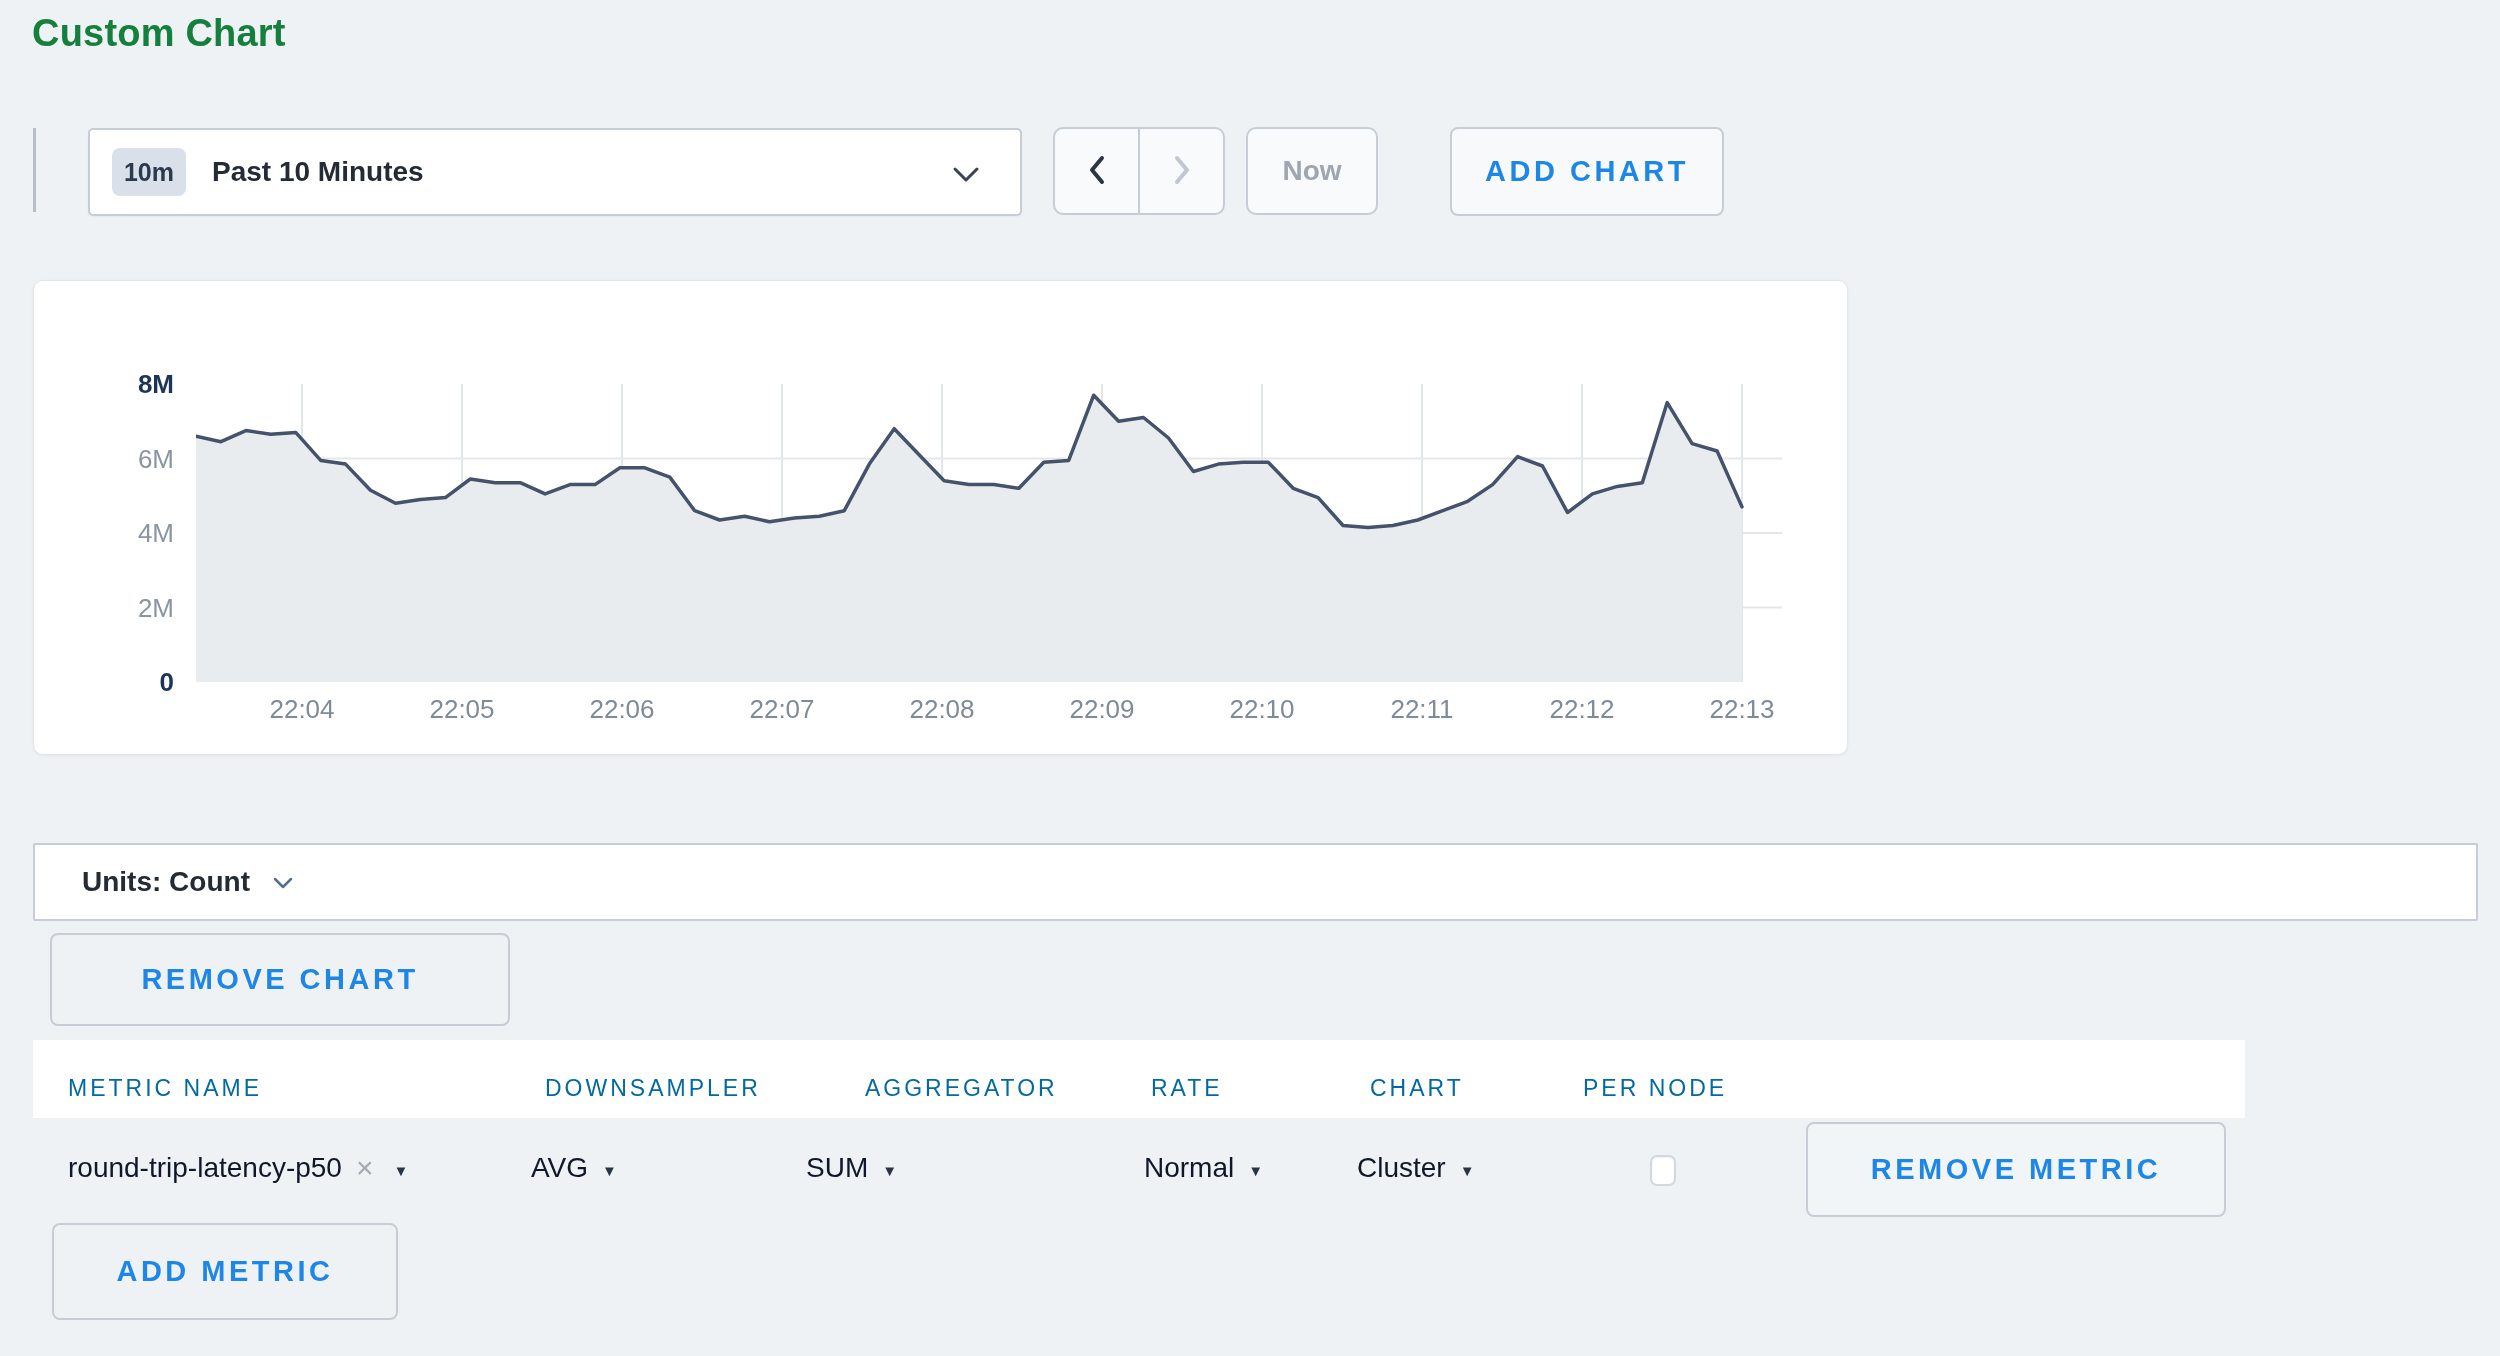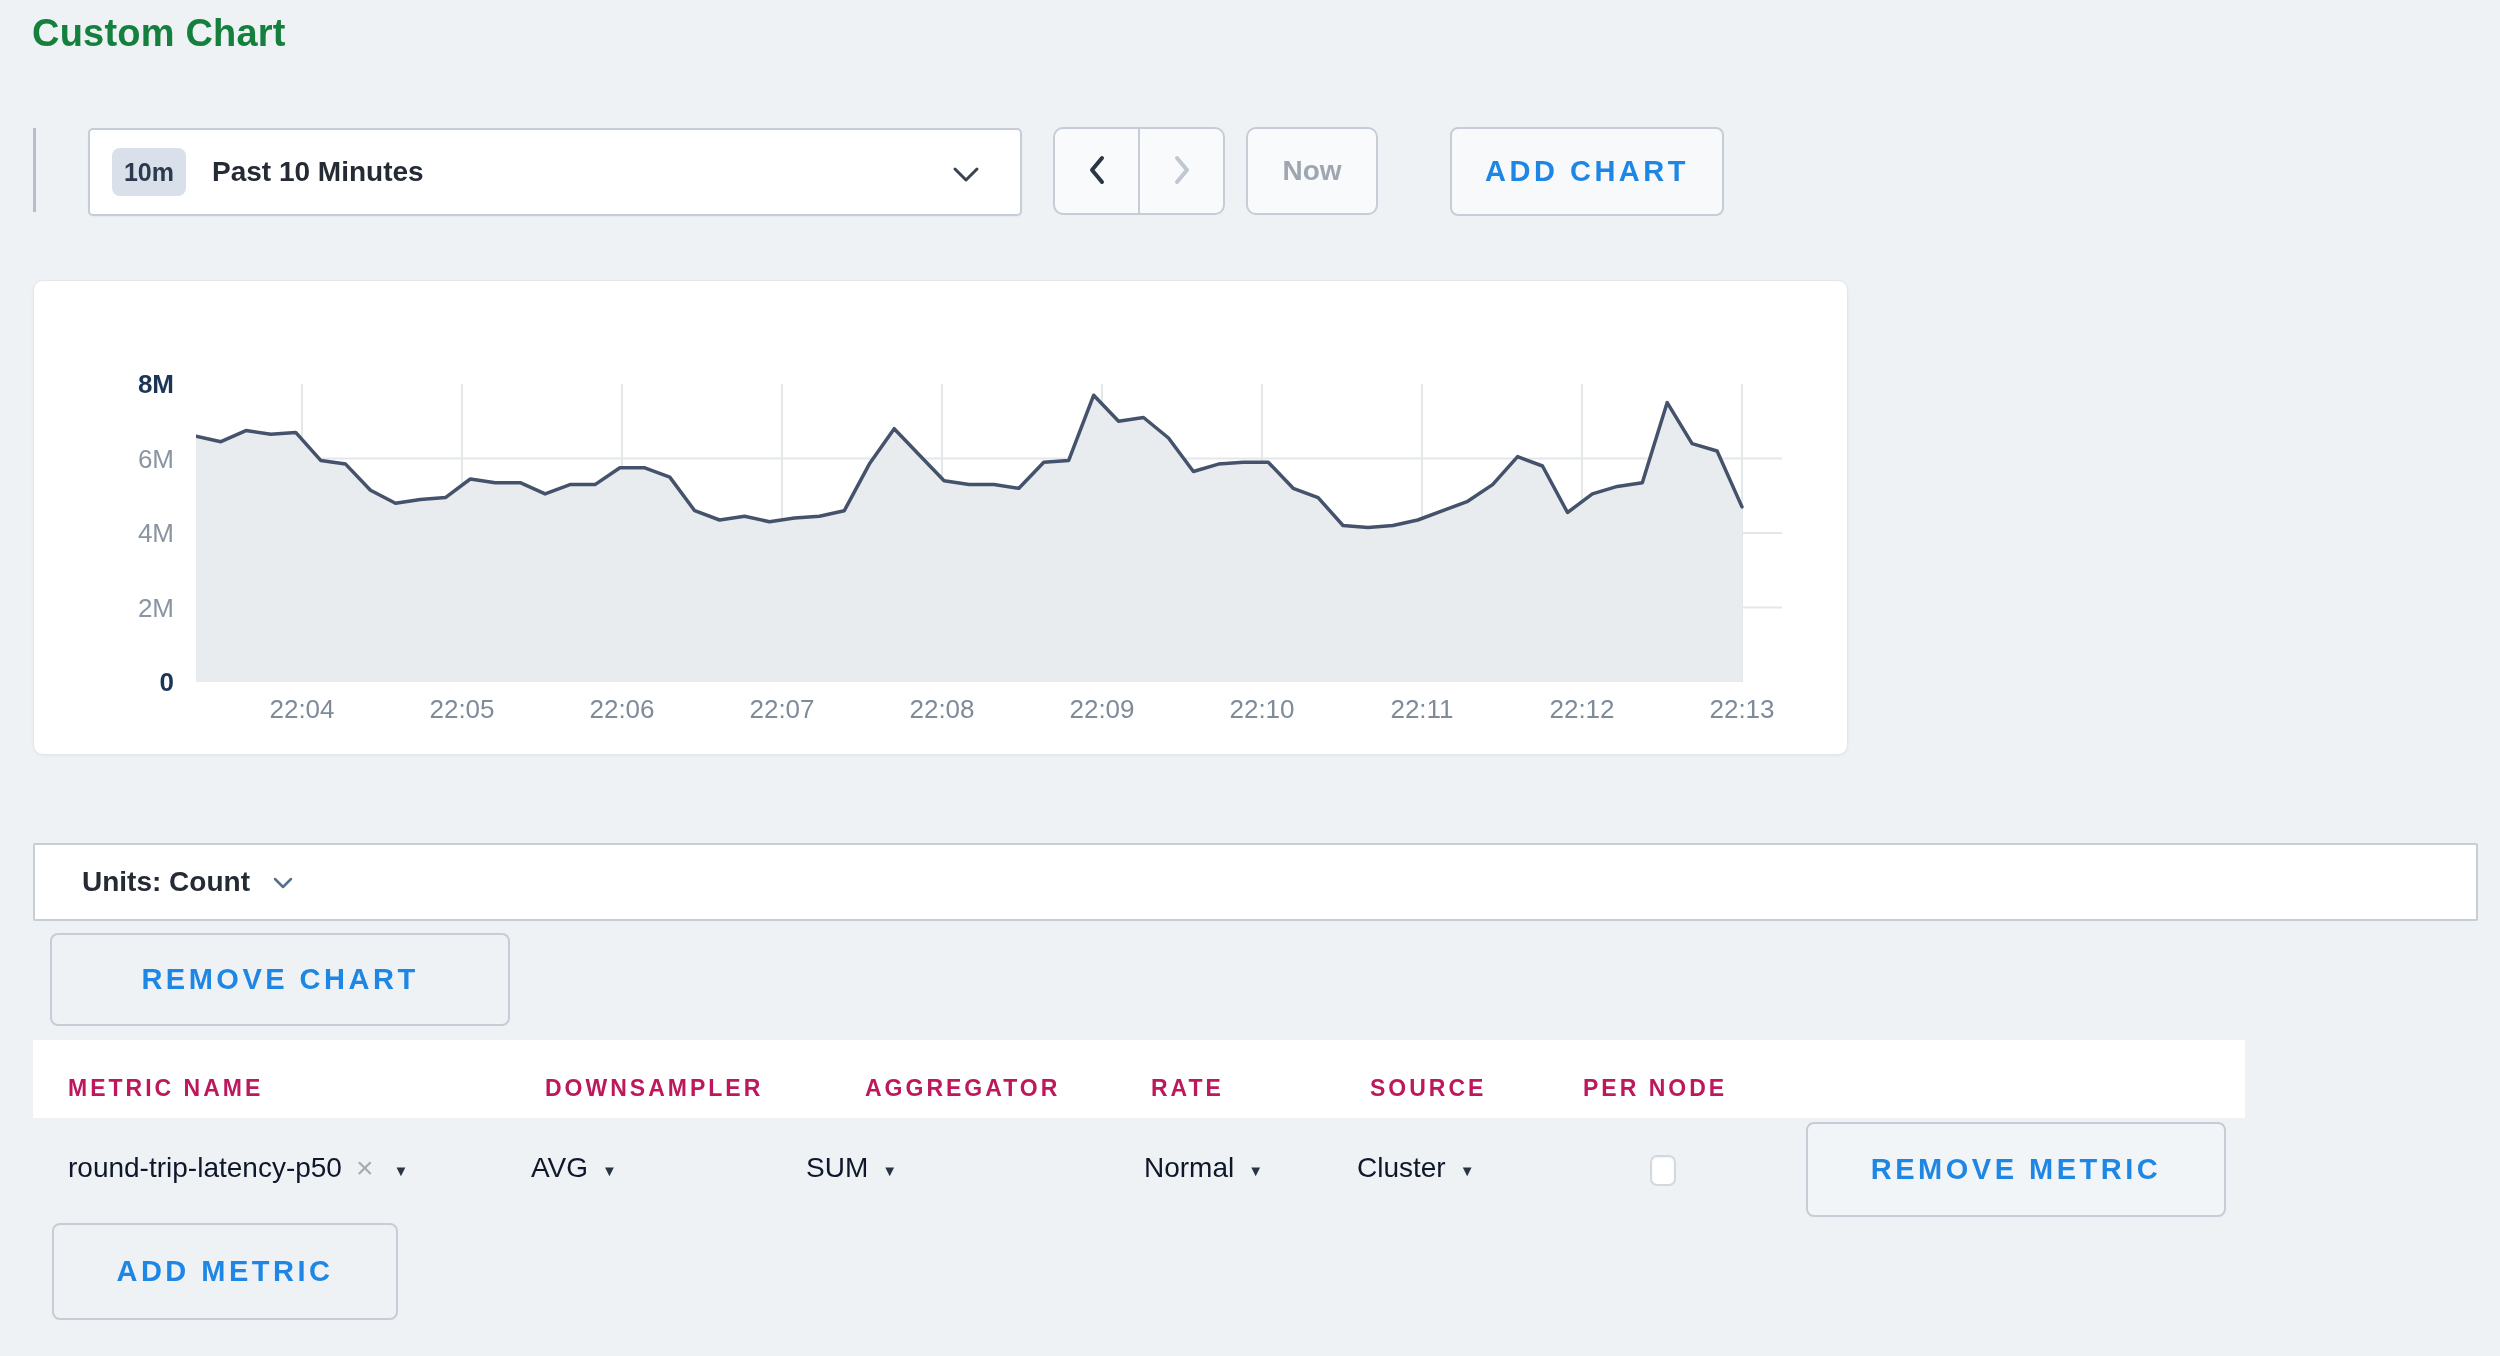--- a/index.html
+++ b/index.html
@@ -44,21 +44,21 @@
     border:2px solid #c6cdd6; border-radius:2px; display:flex; align-items:center; cursor:pointer; }
   .units-label { margin-left:47px; font-size:28px; font-weight:700; color:#242b35; }
   .units-chevron { margin-left:22px; margin-top:6px; }
 
   .remove-chart-btn { position:absolute; left:50px; top:933px; width:460px; height:93px; background:transparent; }
   .add-metric-btn { position:absolute; left:52px; top:1223px; width:346px; height:97px; background:transparent; }
 
   
   .table-header { position:absolute; left:33px; top:1040px; width:2212px; height:78px; background:#ffffff; }
   .table-header span { position:absolute; top:0; height:96px; display:flex; align-items:center;
-    font-size:23px; font-weight:700; letter-spacing:3px; color:#be185d; white-space:nowrap; }
+    font-size:23px; font-weight:400; letter-spacing:3px; color:#0369a1; white-space:nowrap; }
 
   .metric-row { position:absolute; left:33px; top:1118px; width:2212px; height:100px; }
   .dd { position:absolute; top:0; height:100px; display:flex; align-items:center; cursor:pointer; white-space:nowrap; }
   .dd .dd-label { font-size:28px; color:#0f172a; }
   .dd .caret { font-size:15px; color:#2b3442; margin-left:20px; margin-top:4px; }
   .dd .close-x { font-size:30px; color:#a2aab4; margin-left:14px; line-height:1; }
   .checkbox { position:absolute; left:1617px; top:37px; width:26px; height:31px; background:#ffffff;
     border:2px solid #d2d8df; border-radius:7px; cursor:pointer; box-shadow:inset 0 1px 2px rgba(60,70,90,0.08); }
   .remove-metric-btn { position:absolute; left:1773px; top:4px; width:420px; height:95px; background:#f2f5f7; }
 </style>
@@ -154,21 +154,21 @@
     </span>
   </div>
 
   <button class="blue-outline-btn remove-chart-btn">REMOVE CHART</button>
 
   <div class="table-header">
     <span style="left:35px">METRIC NAME</span>
     <span style="left:512px">DOWNSAMPLER</span>
     <span style="left:832px">AGGREGATOR</span>
     <span style="left:1118px">RATE</span>
-    <span style="left:1337px">SOURCE</span>
+    <span style="left:1337px">CHART</span>
     <span style="left:1550px">PER NODE</span>
   </div>
 
   <div class="metric-row">
     <div class="dd" style="left:35px">
       <span class="dd-label">round-trip-latency-p50</span>
       <span class="close-x">×</span>
       <span class="caret">▼</span>
     </div>
     <div class="dd" style="left:498px">

